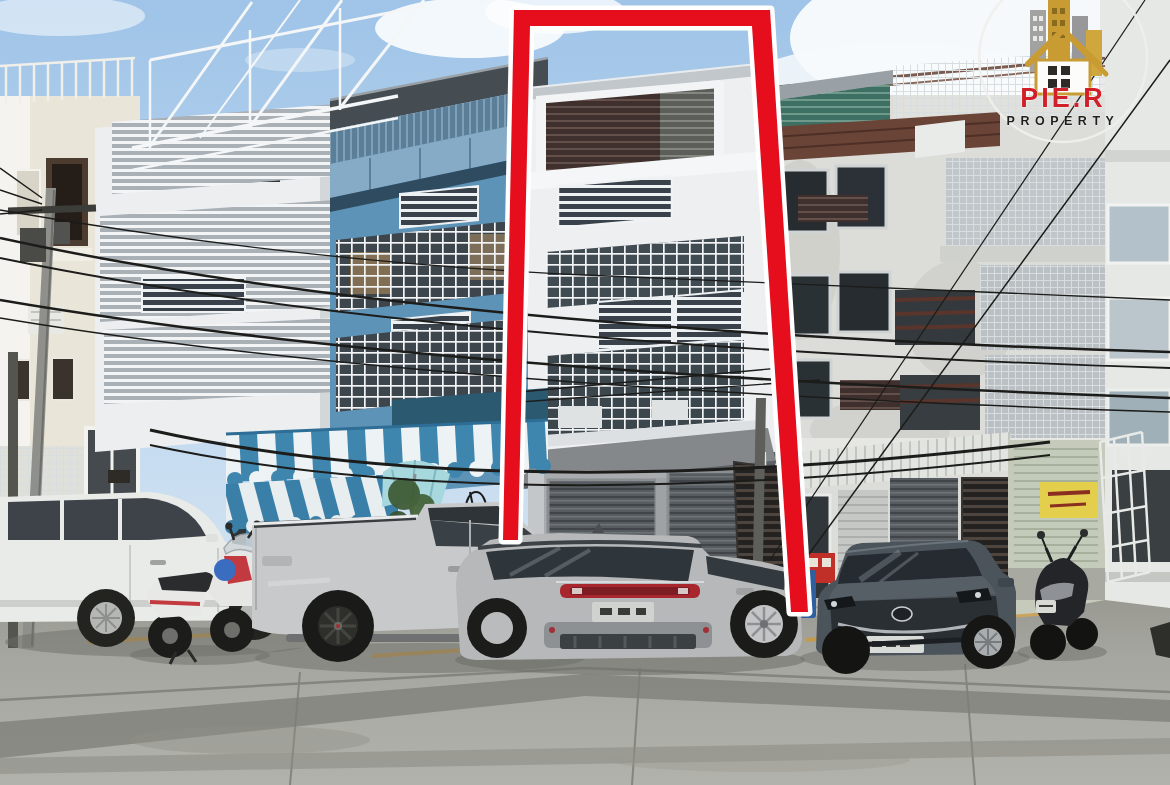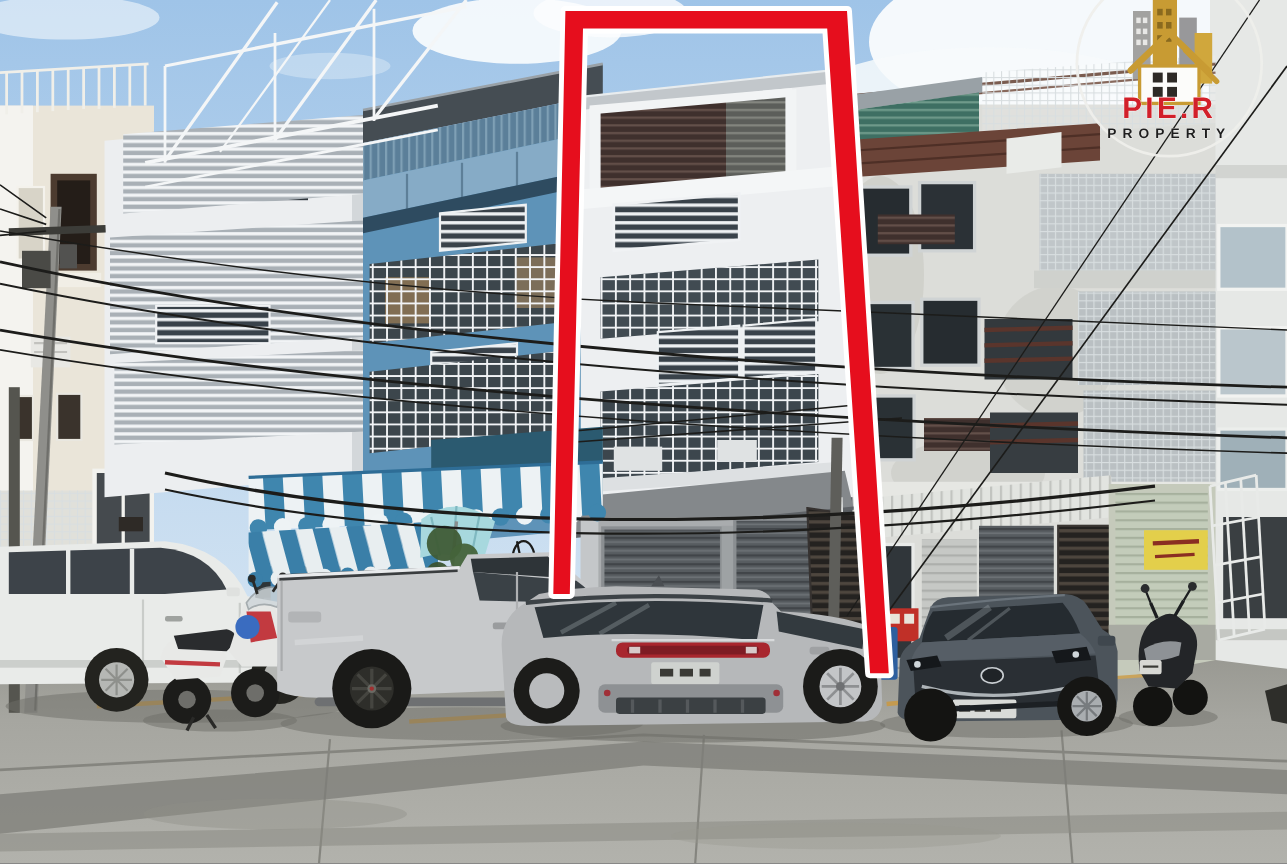--- a/index.html
+++ b/index.html
@@ -1,17 +1,17 @@
 <!DOCTYPE html>
 <html><head>
 <meta charset="utf-8">
 <style>
   html,body{margin:0;padding:0;background:#222;}
   #stage{position:relative;width:1170px;height:785px;overflow:hidden;
-         font-family:"Liberation Sans",sans-serif;background:#ffffff;}
+         font-family:"Liberation Sans",sans-serif;background:#c4b5fd;}
   svg{display:block}
   text{font-family:"Liberation Sans",sans-serif;}
 </style>
 </head>
 <body>
 
 <div id="stage">
 <svg width="1170" height="785" viewBox="0 0 1170 785">
 <defs>
   <linearGradient id="skyG" x1="0" y1="0" x2="0" y2="1">

